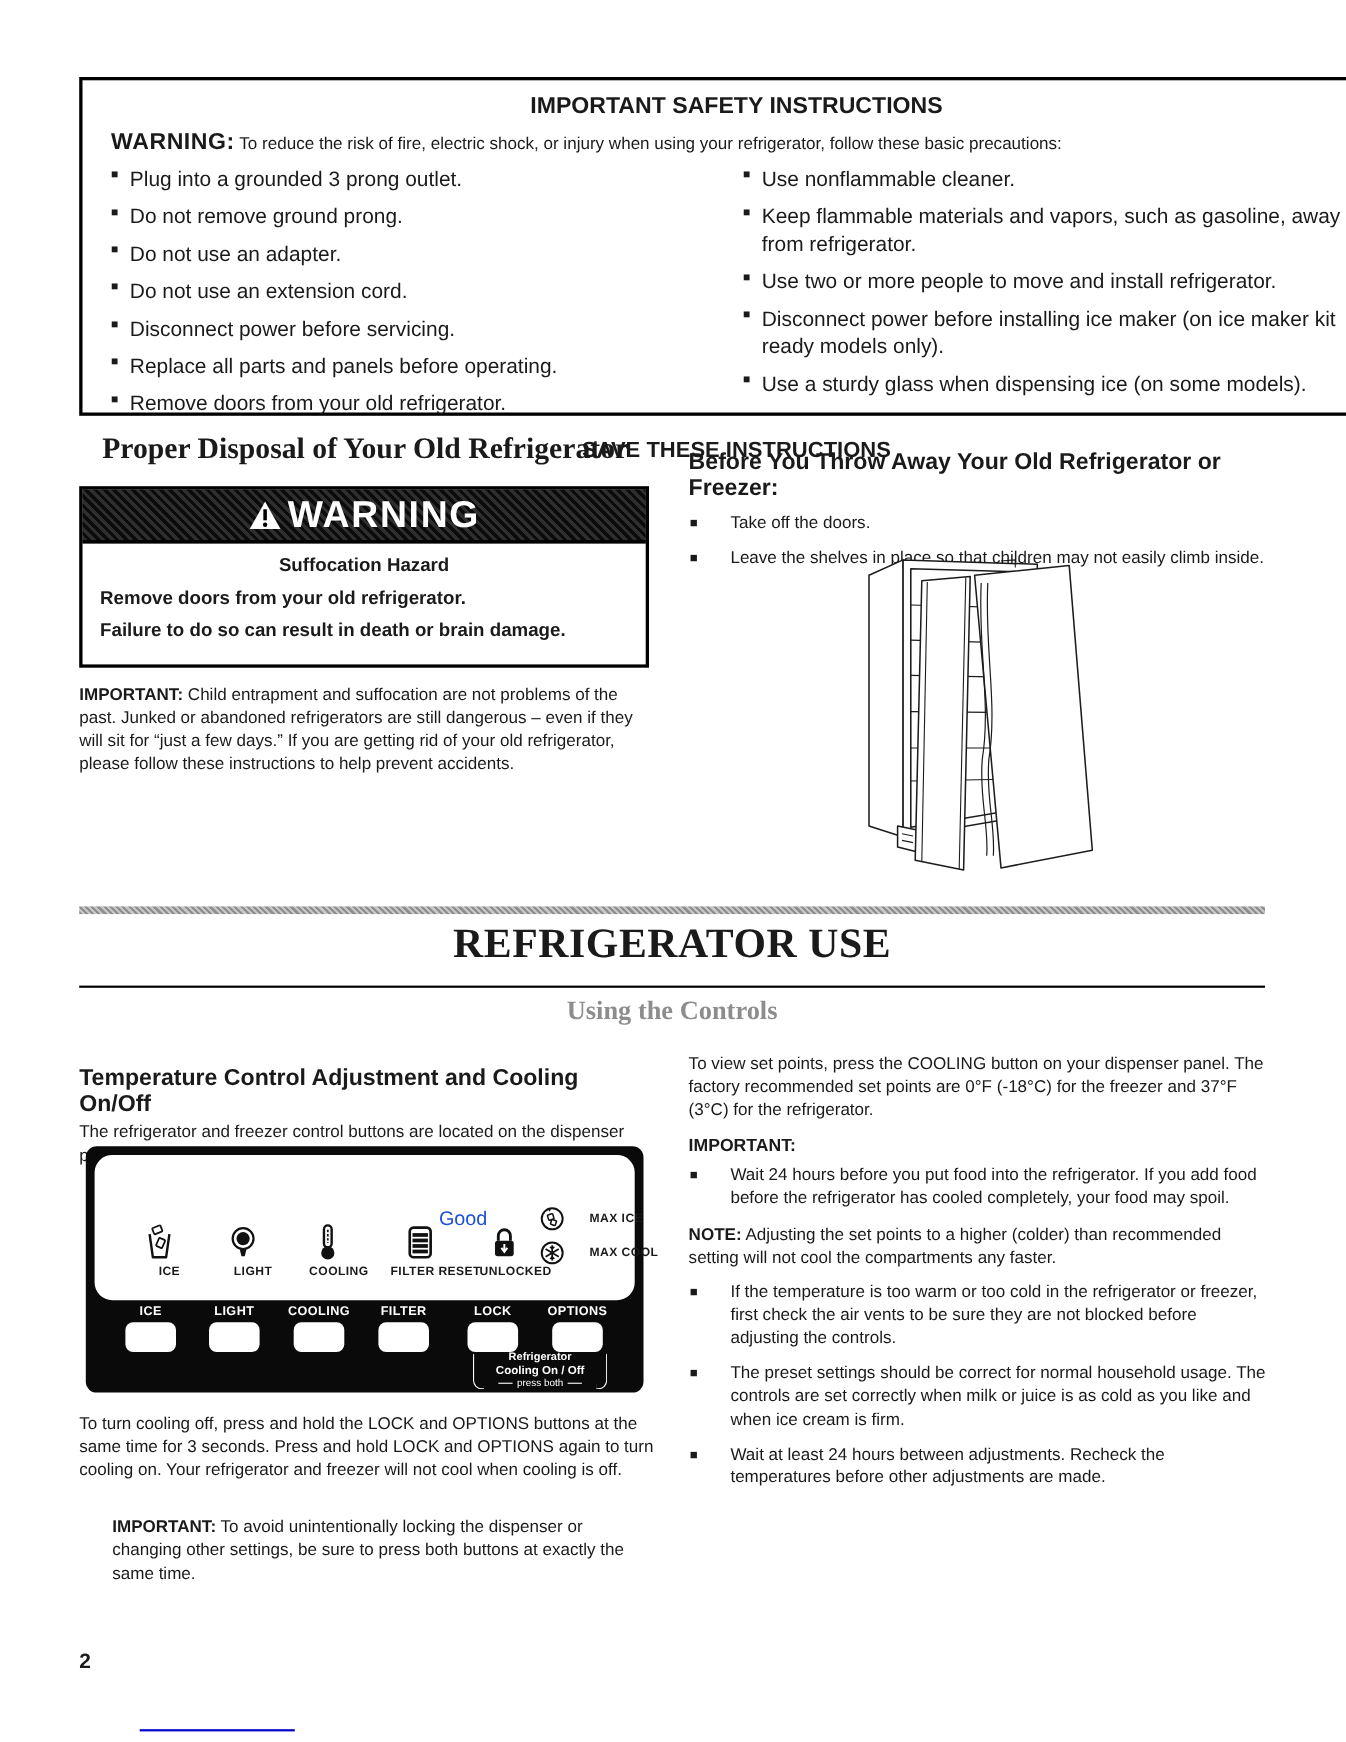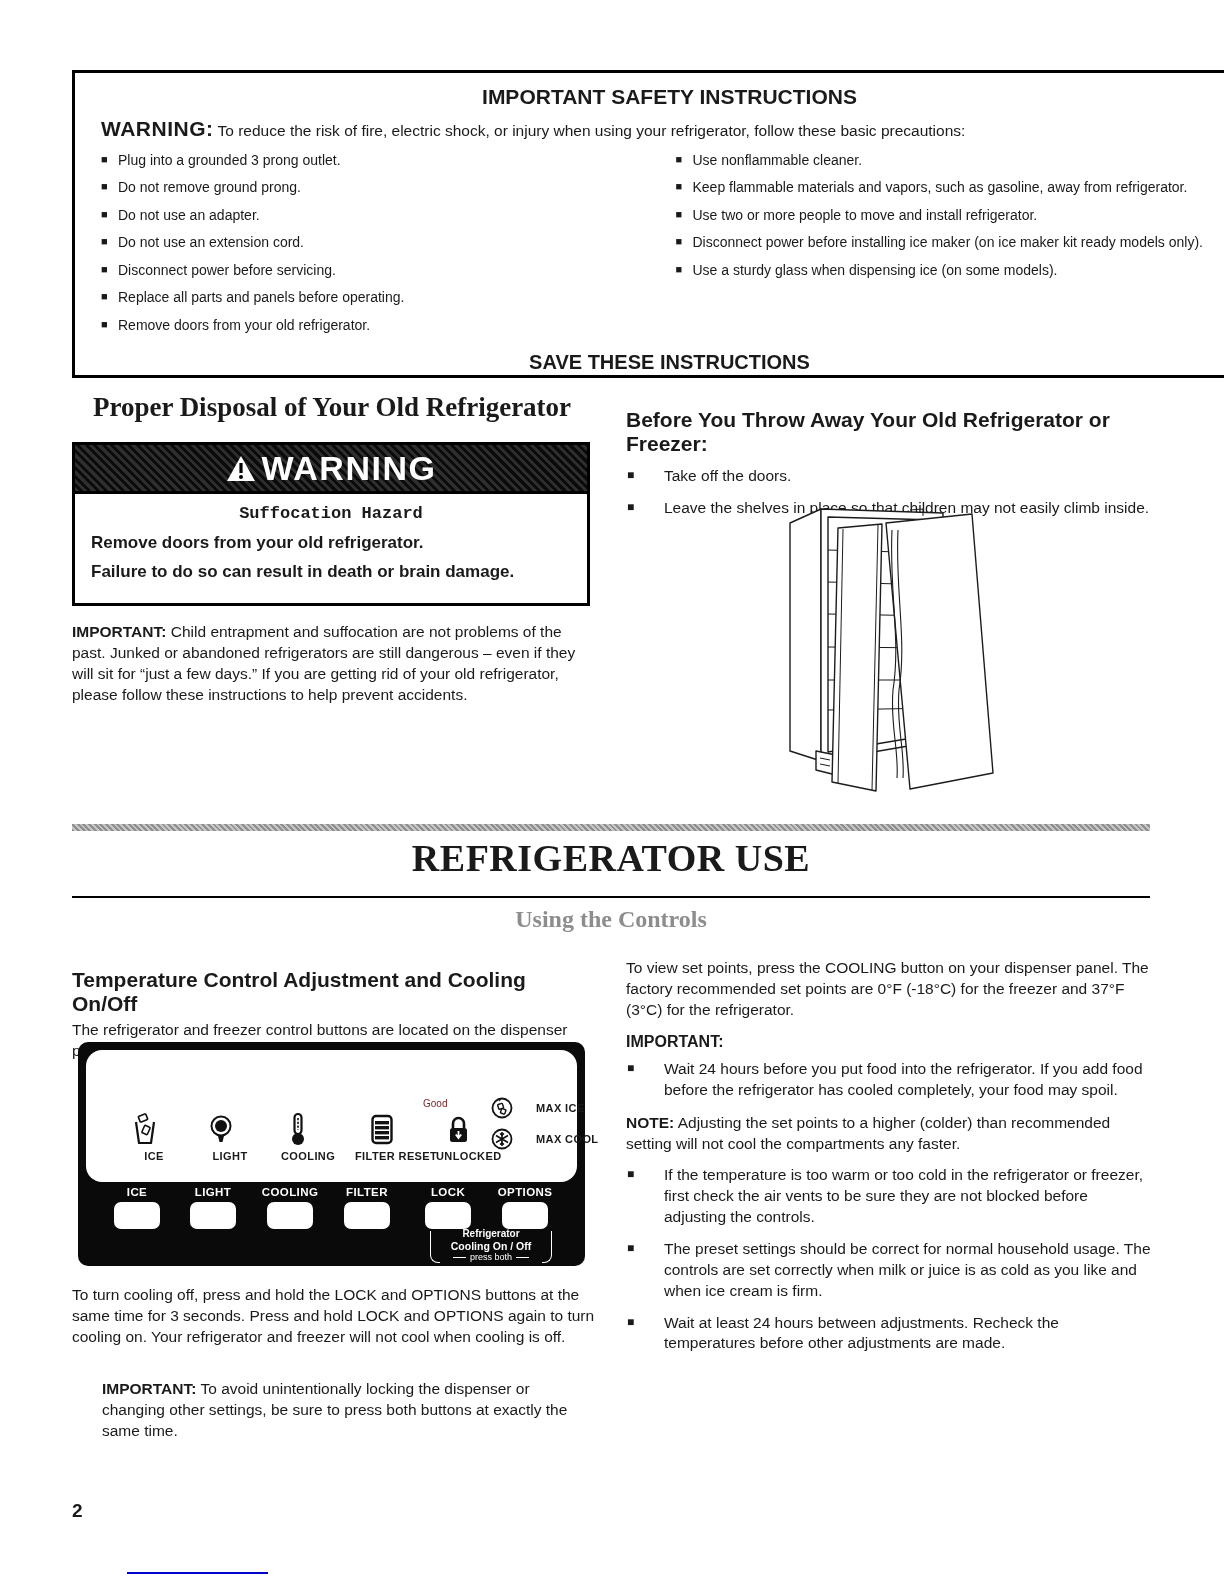--- a/index.html
+++ b/index.html
@@ -14,40 +14,40 @@
     border:3px solid #000;box-sizing:border-box;padding:10px 26px 12px;
   }
   .safety-title{font-size:21px;font-weight:bold;text-align:center;margin:2px 0 8px;}
   .warning-line{font-size:15.5px;margin-bottom:10px;}
   .warning-lbl{font-size:21px;font-weight:bold;letter-spacing:.5px;}
   .safety-cols{display:flex;}
   .safety-col{width:50%;box-sizing:border-box;}
   .safety-col.right{padding-left:6px;}
   ul.sq{list-style:none;margin:0;padding:0;}
   ul.sq li{
-    position:relative;padding-left:17px;font-size:14px;line-height:1.32;
+    position:relative;padding-left:17px;font-size:19px;line-height:1.32;
     margin-bottom:9px;
   }
   ul.sq li::before{content:"■";position:absolute;left:0;top:1px;font-size:11px;}
   .safety-footer{font-size:20px;font-weight:bold;text-align:center;margin-top:8px;}
   
   .abs{position:absolute;box-sizing:border-box;}
   .serif-title{font-family:"Liberation Serif",serif;font-weight:bold;}
   #disposal-title{left:72px;top:392px;width:520px;text-align:center;font-size:27px;}
   
   #hazard-box{left:72px;top:442px;width:518px;border:3px solid #000;background:#fff;}
   .hazard-band{
     height:46px;background:#111;
     background-image:repeating-linear-gradient(45deg,#2e2e2e 0 3px,#0b0b0b 3px 6px);
     display:flex;align-items:center;justify-content:center;border-bottom:3px solid #000;
   }
   .hazard-band-text{color:#fff;font-size:34px;font-weight:bold;letter-spacing:1.5px;}
   .hazard-tri{margin-right:6px;display:inline-block;}
   .hazard-body{padding:10px 16px 12px;}
-  .hazard-sub{font-size:17px;font-weight:bold;text-align:center;margin-bottom:10px;font-family:Liberation Mono, monospace;}
+  .hazard-sub{font-size:17px;font-weight:bold;text-align:center;margin-bottom:10px;}
   .hazard-ln{font-size:17px;font-weight:bold;margin-bottom:9px;}
   #disposal-important{left:72px;top:622px;width:522px;font-size:15.5px;line-height:1.35;}
   .b{font-weight:bold;}
   
   #before-block{left:626px;top:396px;width:528px;}
   .h-sans{font-size:21px;font-weight:bold;margin:12px 0 10px;}
   ul.sq2{list-style:none;margin:0;padding:0;}
   ul.sq2 li{position:relative;padding-left:38px;font-size:15.5px;line-height:1.35;margin-bottom:11px;}
   ul.sq2 li::before{content:"■";position:absolute;left:1px;top:1px;font-size:12px;}
   #fridge{left:760px;top:490px;}
@@ -64,21 +64,21 @@
   #temp-head p{margin:4px 0 0;font-size:15.5px;line-height:1.35;}
   
   #panel{left:78px;top:1042px;width:507px;height:224px;background:#0a0a0a;border-radius:10px;}
   #display{
     position:absolute;left:8px;top:8px;width:491px;height:132px;background:#fff;
     border-radius:16px;
   }
   .dcell{position:absolute;top:50px;text-align:center;}
   .ibox{height:46px;display:flex;align-items:flex-end;justify-content:center;}
   .dlabel{font-size:11px;font-weight:bold;letter-spacing:.4px;margin-top:4px;white-space:nowrap;padding-left:18px;}
-  #good-tag{position:absolute;font-size:10px;color:#7f1d1d;margin-left:24px;}
+  #good-tag{position:absolute;font-size:18px;color:#1d4ed8;}
   .maxrow{display:flex;align-items:center;margin-bottom:7px;}
   .maxrow .dlabel{margin:0 0 0 4px;}
   .blabel{position:absolute;top:144px;width:70px;text-align:center;color:#fff;
           font-size:11.5px;font-weight:bold;letter-spacing:.4px;}
   .pbtn{position:absolute;top:160px;width:46px;height:27px;background:#fff;border-radius:7px;}
   #hint{position:absolute;left:352px;top:186px;width:122px;text-align:center;color:#fff;}
   #hint::before{content:"";position:absolute;left:0;top:3px;width:9px;height:31px;
     border-left:1.5px solid #fff;border-bottom:1.5px solid #fff;border-bottom-left-radius:8px;}
   #hint::after{content:"";position:absolute;right:0;top:3px;width:9px;height:31px;
     border-right:1.5px solid #fff;border-bottom:1.5px solid #fff;border-bottom-right-radius:8px;}

